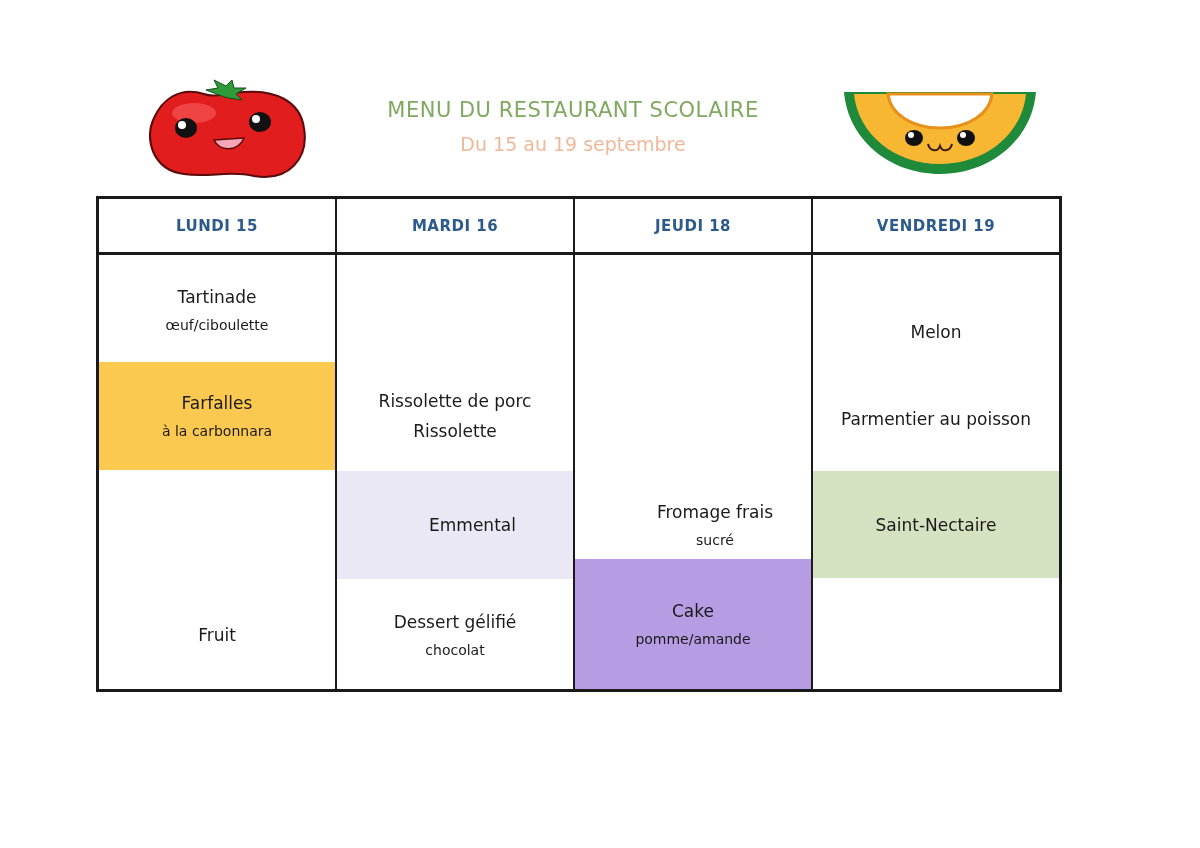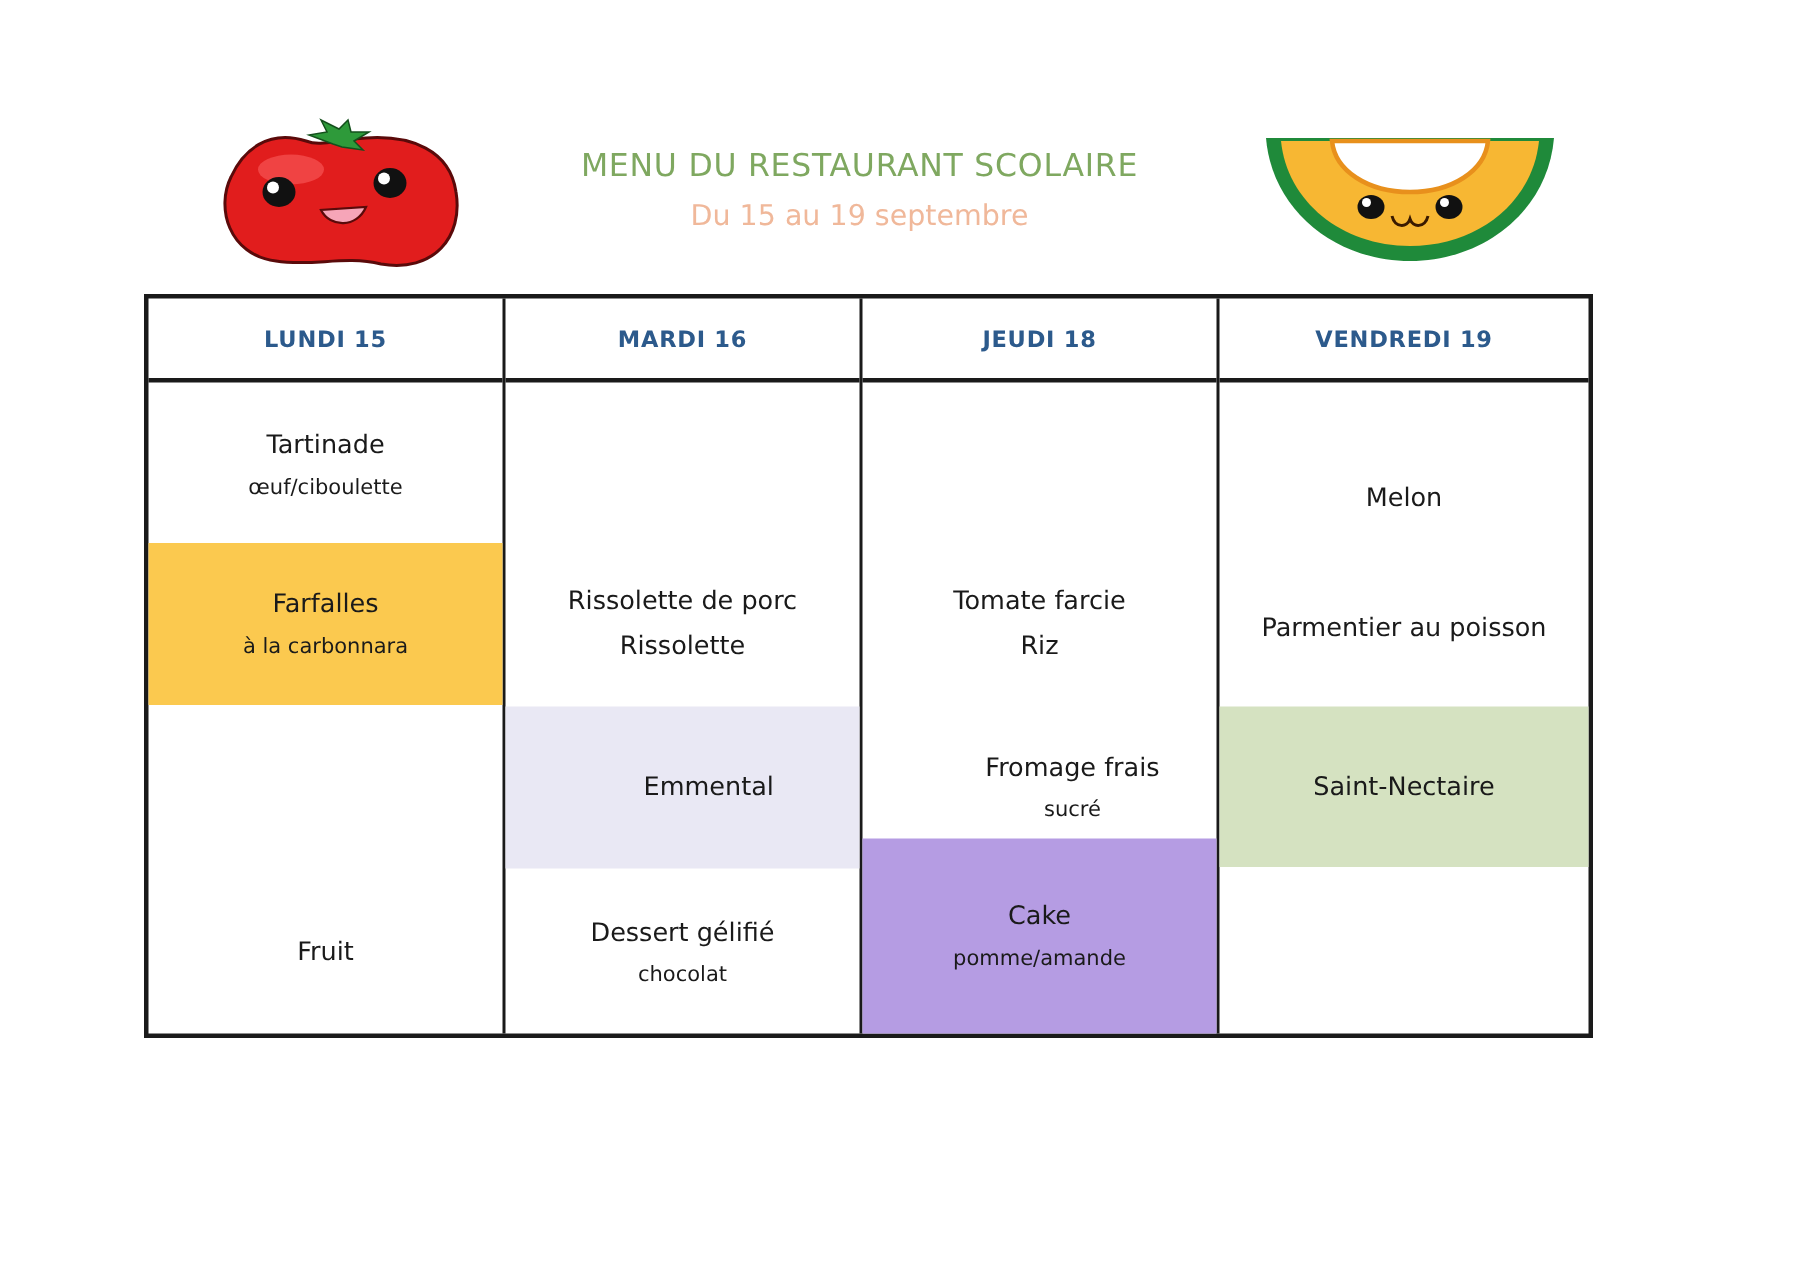--- a/index.html
+++ b/index.html
@@ -94,24 +94,20 @@
       <span class="main">Emmental</span>
     </div>
     <div class="cell" style="top:381px;height:110px;justify-content:center;">
       <span class="main">Dessert gélifié</span>
       <span class="sub">chocolat</span>
     </div>
   </div>
 
   <div class="col">
     <div class="col-head">JEUDI 18</div>
-    <div class="cell" style="top:163px;height:108px;">
-      <span class="main">Tomate farcie</span>
-      <span class="main">Riz</span>
-    </div>
     <div class="cell" style="top:272px;height:108px;padding-left:44px;">
       <span class="main">Fromage frais</span>
       <span class="sub">sucré</span>
     </div>
     <div class="cell" style="top:360px;bottom:0;background:#b59ce3;">
       <span class="main">Cake</span>
       <span class="sub">pomme/amande</span>
     </div>
   </div>
 

